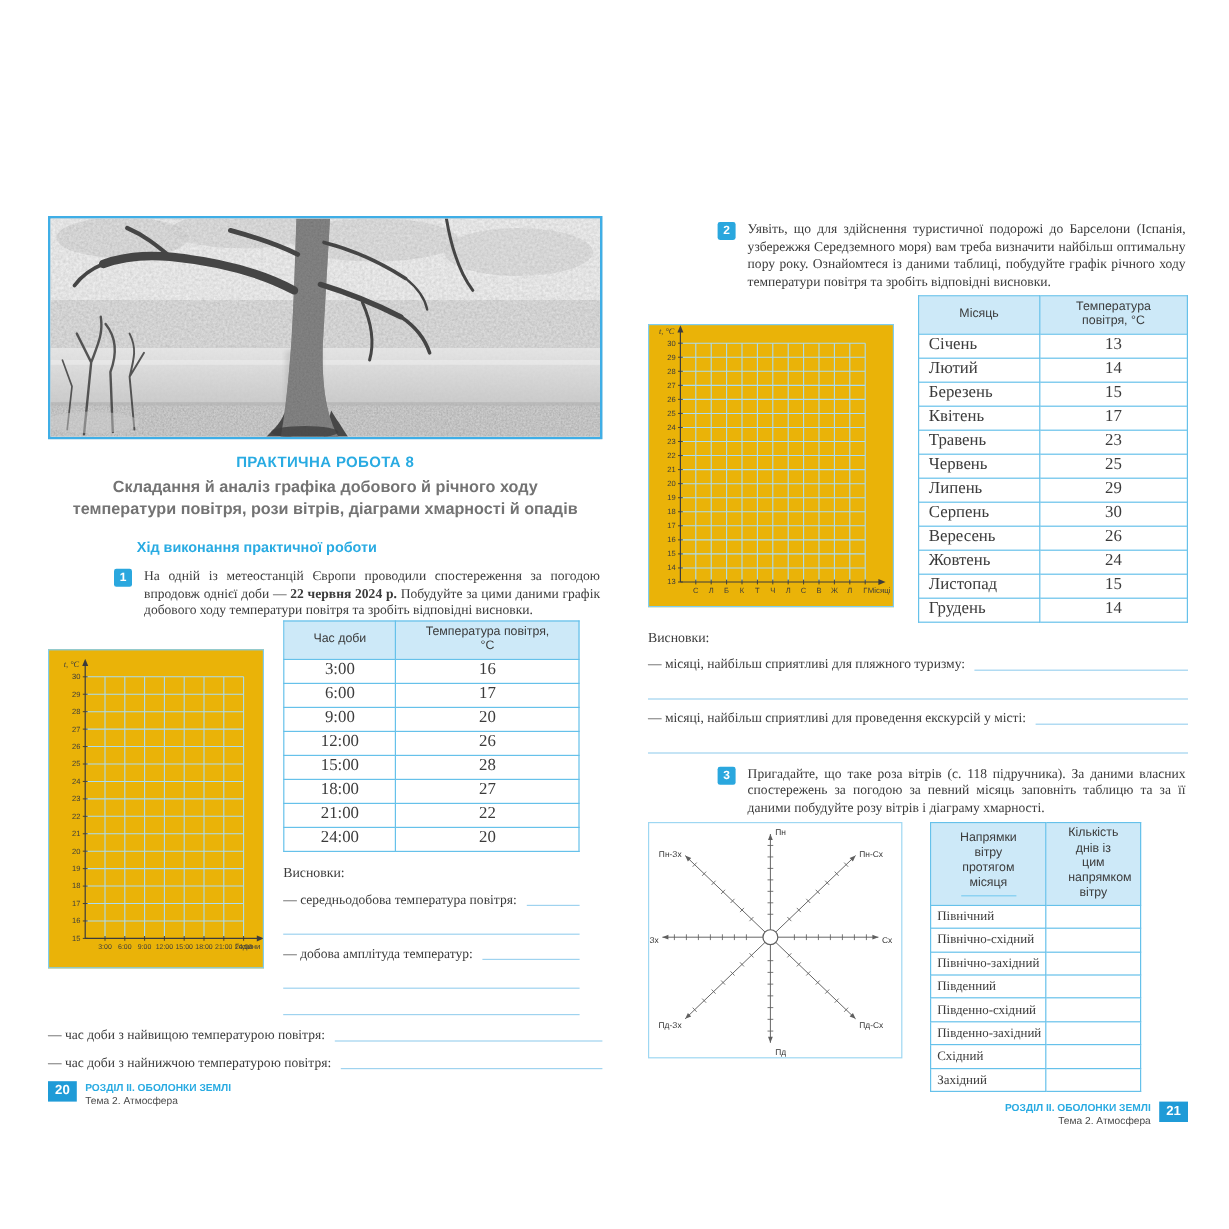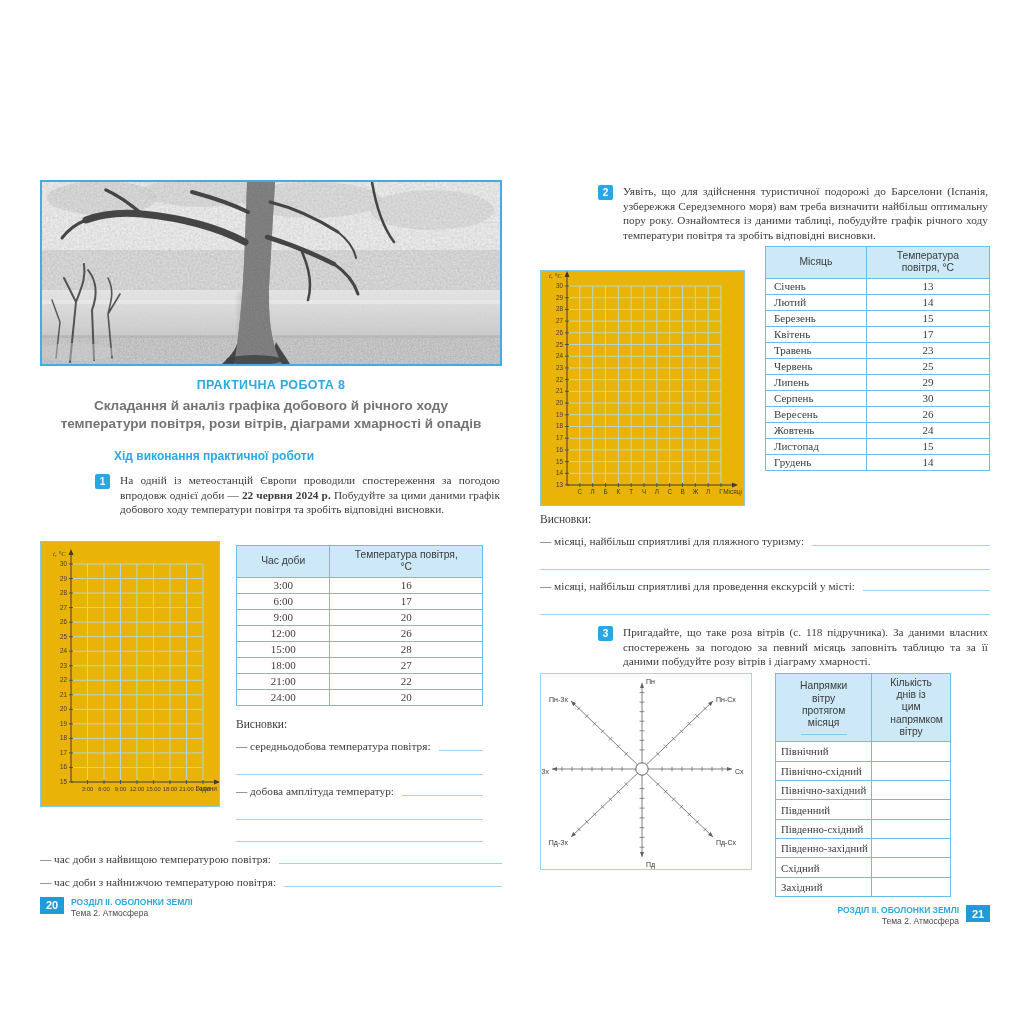--- a/index.html
+++ b/index.html
@@ -36,35 +36,35 @@
 
   
   .chart-box{border:1px solid #7ecdf0;background:#eab308;flex:0 0 auto;margin-top:24px;}
   .rose-box{border:1px solid #9ed7f2;background:#fff;flex:0 0 auto;}
 
   
   table.data{border-collapse:collapse;table-layout:fixed;}
   table.data th{background:#cde9f8;border:1px solid #66c1ea;
     font-family:"Liberation Sans",sans-serif;font-weight:normal;font-size:10.3px;
     color:#3a3a3a;text-align:center;padding:3px 18px;line-height:1.2;}
-  table.data td{border:1px solid #66c1ea;font-size:11px;text-align:center;padding:1.5px 2px;}
+  table.data td{border:1px solid #66c1ea;font-size:14px;text-align:center;padding:1.5px 2px;}
   table.t2 td.c0{text-align:left;padding-left:8px;}
   table.wind td.c0{text-align:left;padding-left:5px;font-size:10.8px;}
   table.wind td{padding:3.2px 2px;}
   table.wind th:first-child::after{content:"";display:block;width:78%;margin:4px auto 0;
     border-top:1px solid #7ecdf0;}
 
   
   .fill-item{display:flex;align-items:flex-end;font-size:11.3px;line-height:14px;margin-top:9px;}
   .fill-text{white-space:nowrap;}
   .fill-rule{flex:1;border-bottom:1px solid #9fd3ef;margin:0 0 2px 8px;min-width:30px;}
   .rule-full{height:21px;border-bottom:1px solid #9fd3ef;}
   .concl-label{font-size:11.5px;margin-top:12px;}
 
-  .side{margin-left:16px;width:247px;margin-top:28px;}
+  .side{margin-left:16px;width:247px;}
 
   
   .footer{display:flex;gap:7px;margin-top:8px;align-items:flex-start;}
   .footer.right{justify-content:flex-end;}
   .pagebox{background:#1f9bd7;color:#fff;font-family:"Liberation Sans",sans-serif;
     font-weight:bold;font-size:11px;width:24px;height:17px;display:flex;
     align-items:center;justify-content:center;flex:0 0 auto;}
   .foot-meta{font-family:"Liberation Sans",sans-serif;font-size:8.5px;line-height:1.3;}
   .footer.right .foot-meta{text-align:right;}
   .foot-chapter{color:#29abe2;font-weight:bold;}

